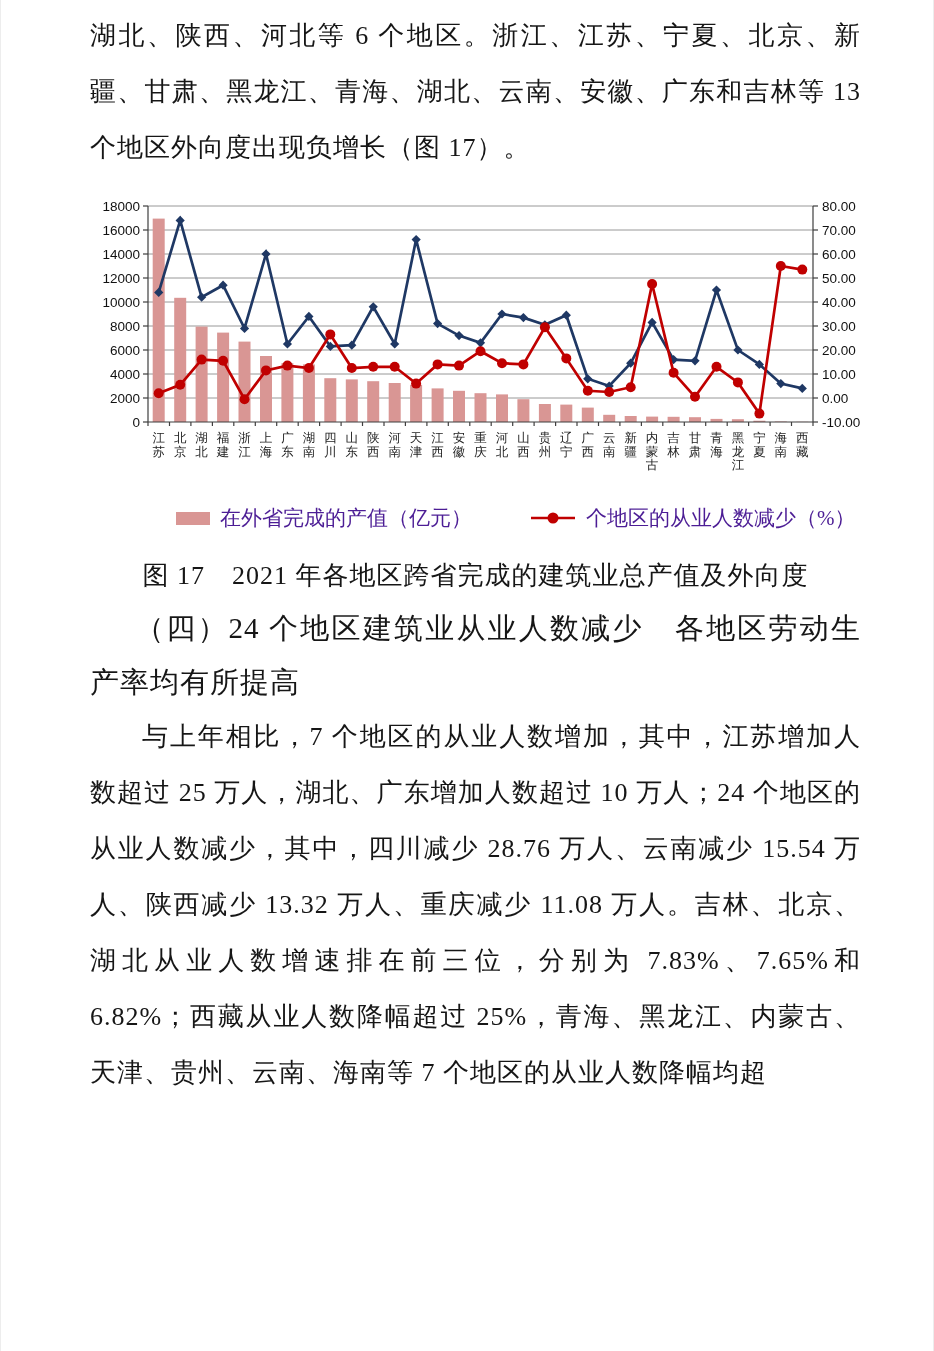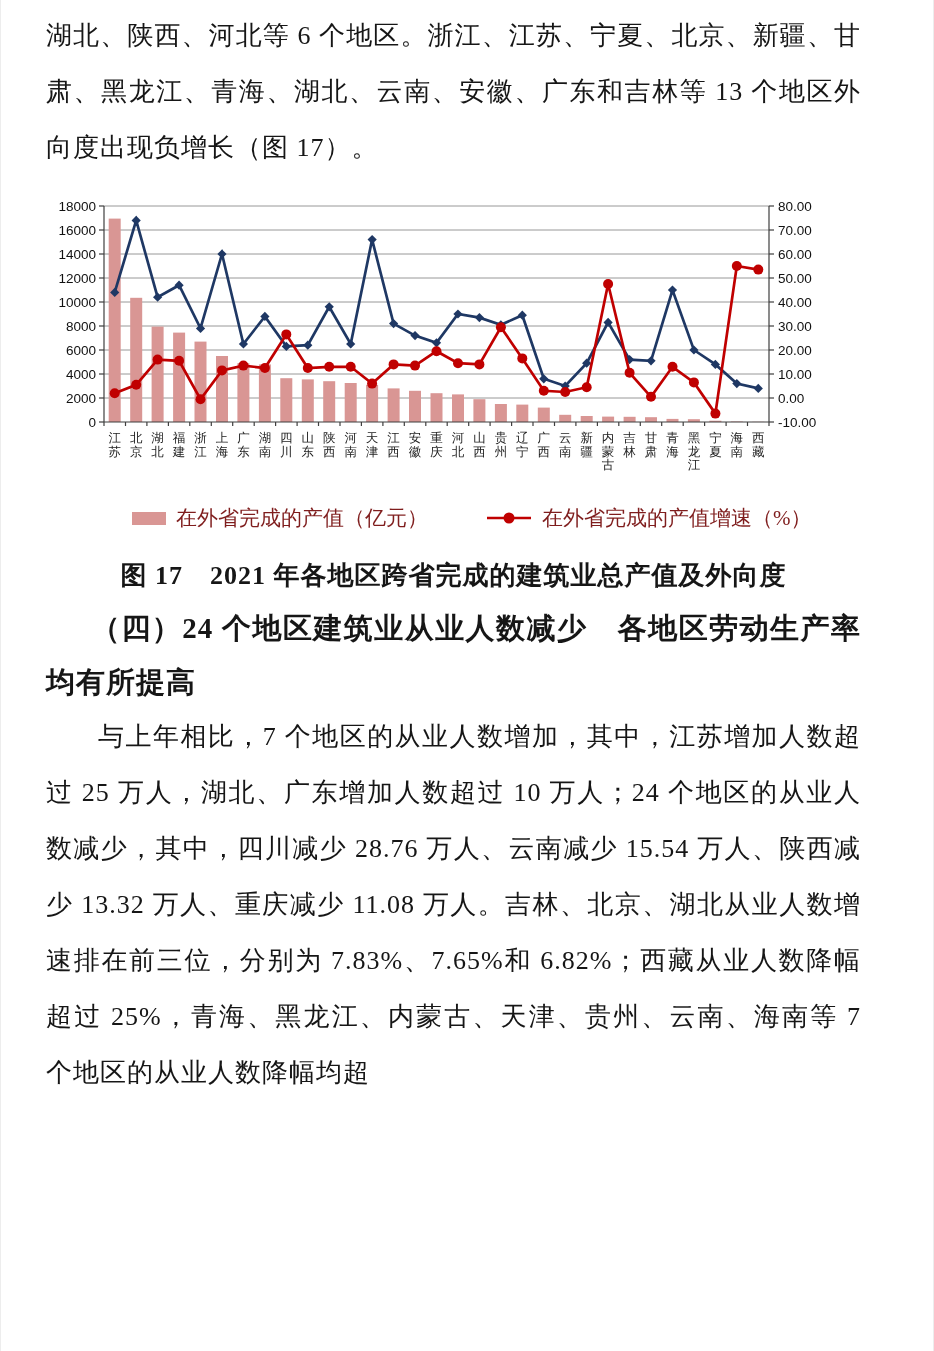--- a/index.html
+++ b/index.html
@@ -1,35 +1,35 @@
 <!DOCTYPE html>
 <html><head>
 <meta charset="utf-8">
 <style>
   html,body { margin:0; padding:0; background:#ffffff; }
   .page {
     width:934px; height:1351px; box-sizing:border-box;
-    padding:8px 72px 0 45px; background:#ffffff;
+    padding:8px 72px 0 89px; background:#ffffff;
     font-family:"Liberation Serif","DejaVu Serif",serif; color:#161616;
     border-left:1px solid #ededed; border-right:1px solid #ededed;
     overflow:hidden; position:relative;
   }
   .body-text {
     font-size:26px; line-height:56px; text-align:justify; margin:0;
     text-indent:2em; letter-spacing:1px;
   }
   .no-indent { text-indent:0; }
   .chart-figure { margin:14px 0 0 0; }
   #chart svg { display:block; font-family:"Liberation Sans","DejaVu Sans",sans-serif; }
   .legend { display:flex; align-items:center; margin:2px 0 0 86px; gap:58px; }
-  .legend-item { display:flex; align-items:center; gap:10px; font-size:21px; color:#7f1d1d;text-align:center; }
+  .legend-item { display:flex; align-items:center; gap:10px; font-size:21px; color:#4c1d95;text-align:center; }
   .sw-bar { display:inline-block; width:34px; height:13px; }
-  .caption { font-size:26px; font-weight:bold; text-align:center; margin:26px 0 0 0; letter-spacing:1px; }
+  .caption { font-size:26px; font-weight:normal; text-align:center; margin:26px 0 0 0; letter-spacing:1px; }
   .heading {
-    font-size:29px; font-weight:bold; line-height:54px; margin:8px 0 0 0;
+    font-size:29px; font-weight:normal; line-height:54px; margin:8px 0 0 0;
     text-indent:1.55em; text-align:justify; letter-spacing:1px;
   }
 </style>
 </head>
 <body>
 
 <div class="page">
 
   <p class="body-text no-indent">湖北、陕西、河北等 6 个地区。浙江、江苏、宁夏、北京、新疆、甘肃、黑龙江、青海、湖北、云南、安徽、广东和吉林等 13 个地区外向度出现负增长（图 17）。</p>
 
@@ -267,21 +267,21 @@
     <div class="legend">
       <div class="legend-item">
         <span class="sw-bar" id="sw-bar" style="background: rgb(217, 150, 148);"></span>
         <span>在外省完成的产值（亿元）</span>
       </div>
       <div class="legend-item">
         <svg width="46" height="16">
           <line x1="1" y1="8" x2="45" y2="8" stroke="#c00000" stroke-width="2.6"></line>
           <circle cx="23" cy="8" r="5.5" fill="#c00000"></circle>
         </svg>
-        <span>在外省完成的产值增速（%）</span>
+        <span>个地区的从业人数减少（%）</span>
       </div>
     </div>
   </figure>
 
   <p class="caption">图 17　2021 年各地区跨省完成的建筑业总产值及外向度</p>
 
   <p class="heading">（四）24 个地区建筑业从业人数减少　各地区劳动生产率均有所提高</p>
 
 
   <p class="body-text">与上年相比，7 个地区的从业人数增加，其中，江苏增加人数超过 25 万人，湖北、广东增加人数超过 10 万人；24 个地区的从业人数减少，其中，四川减少 28.76 万人、云南减少 15.54 万人、陕西减少 13.32 万人、重庆减少 11.08 万人。吉林、北京、湖北从业人数增速排在前三位，分别为 7.83%、7.65%和 6.82%；西藏从业人数降幅超过 25%，青海、黑龙江、内蒙古、天津、贵州、云南、海南等 7 个地区的从业人数降幅均超</p>

